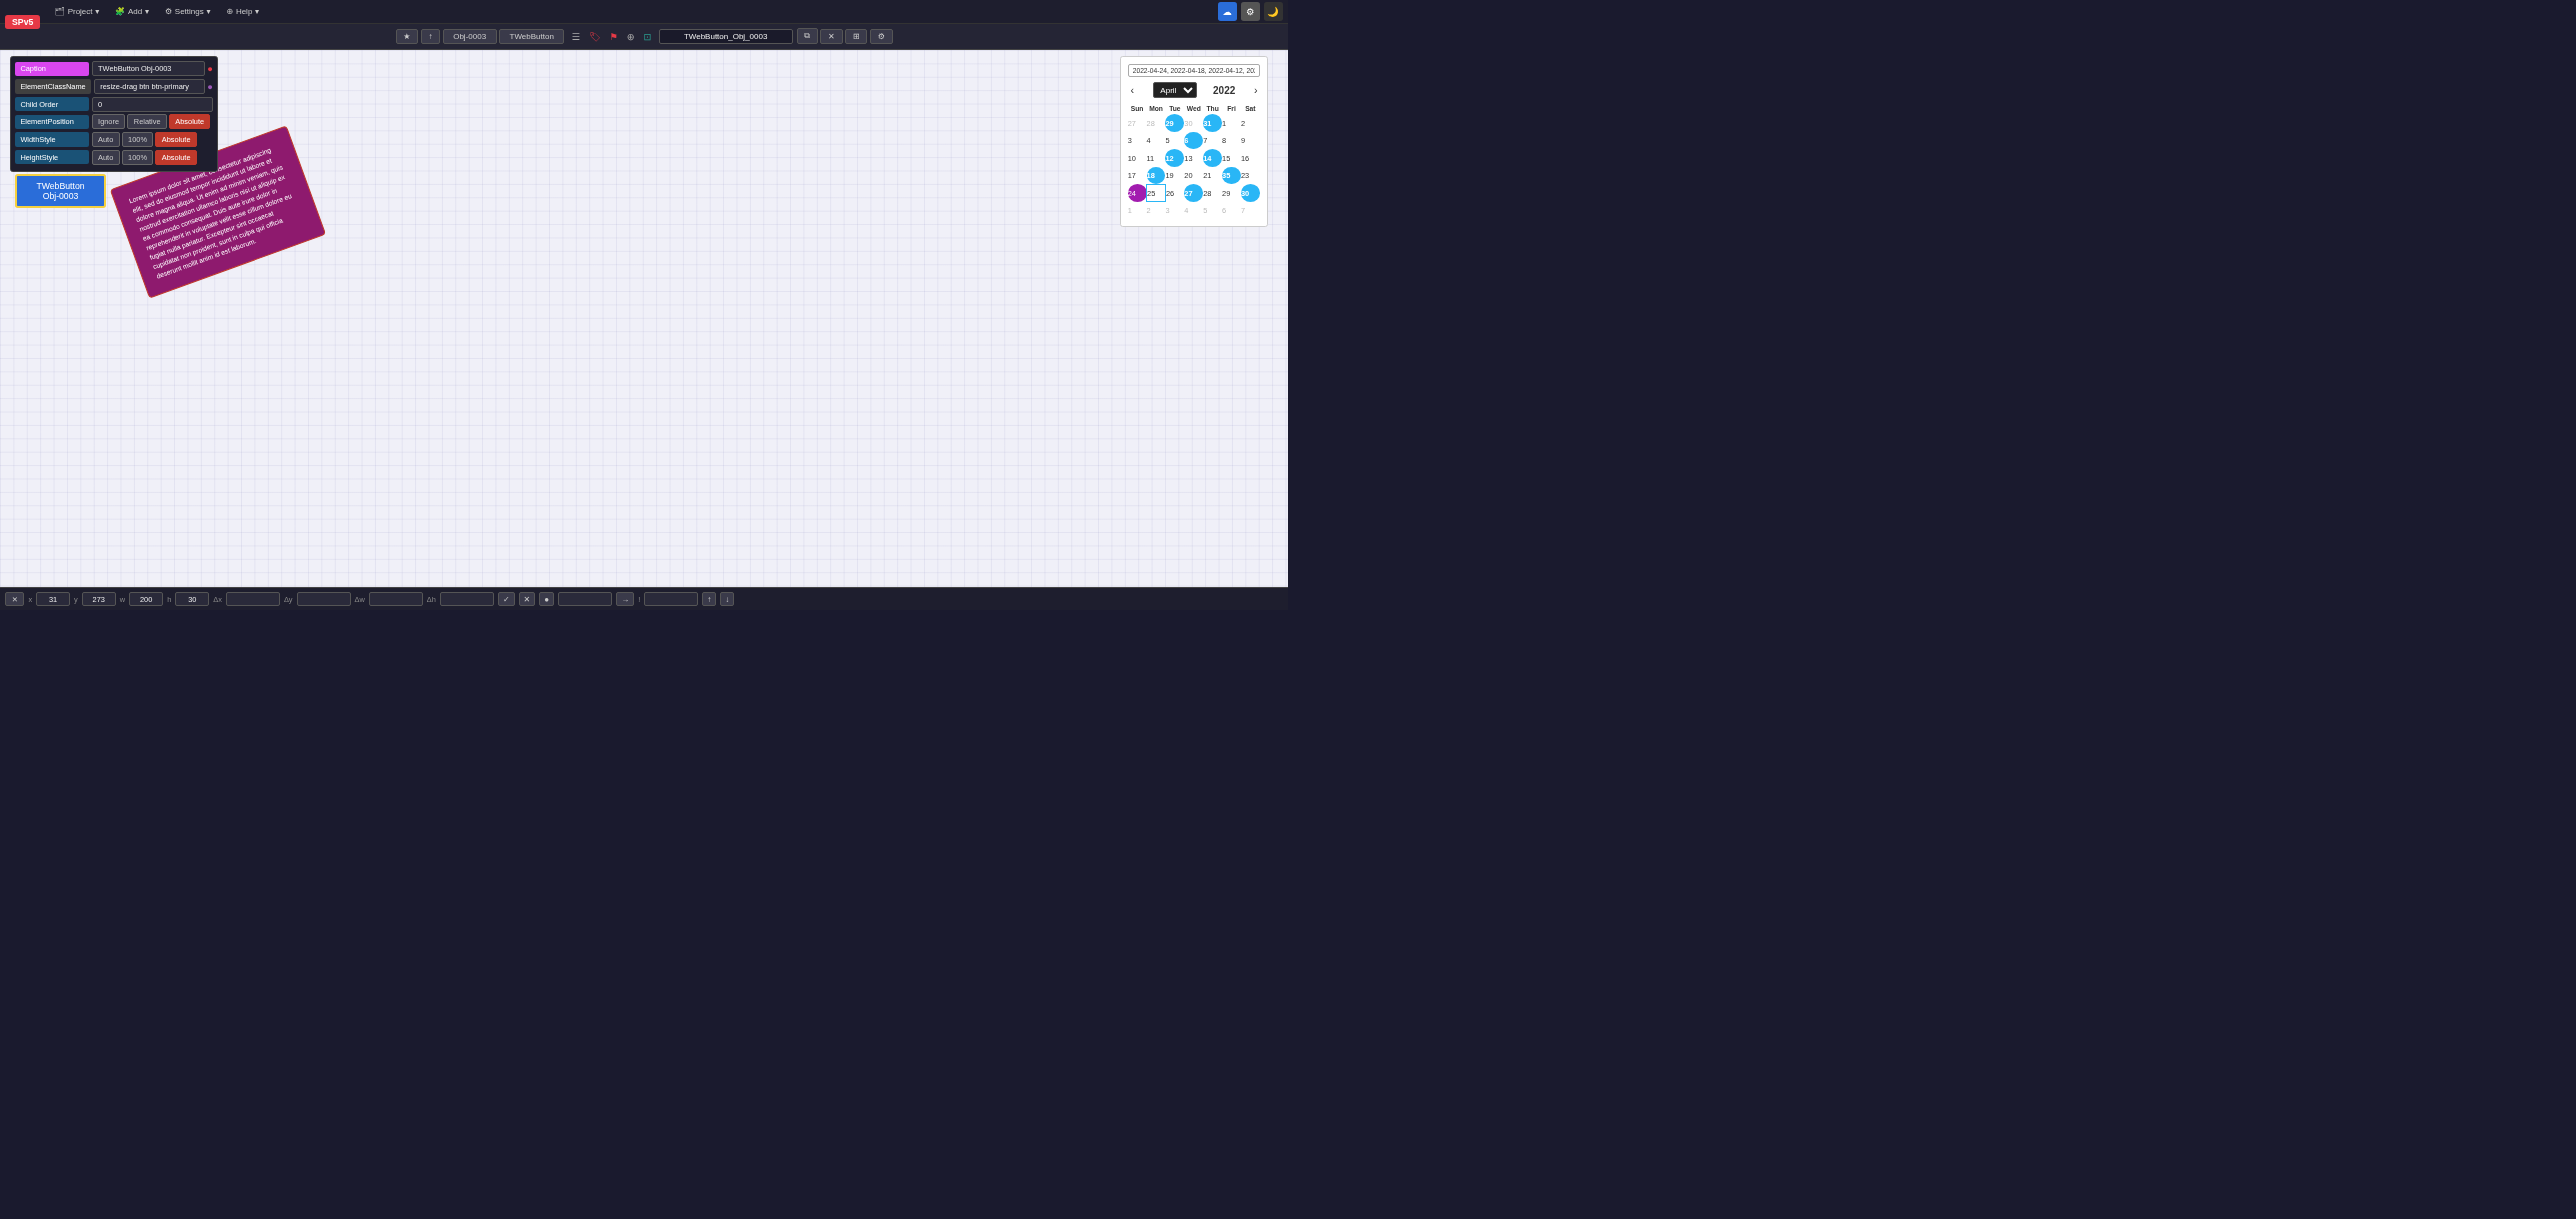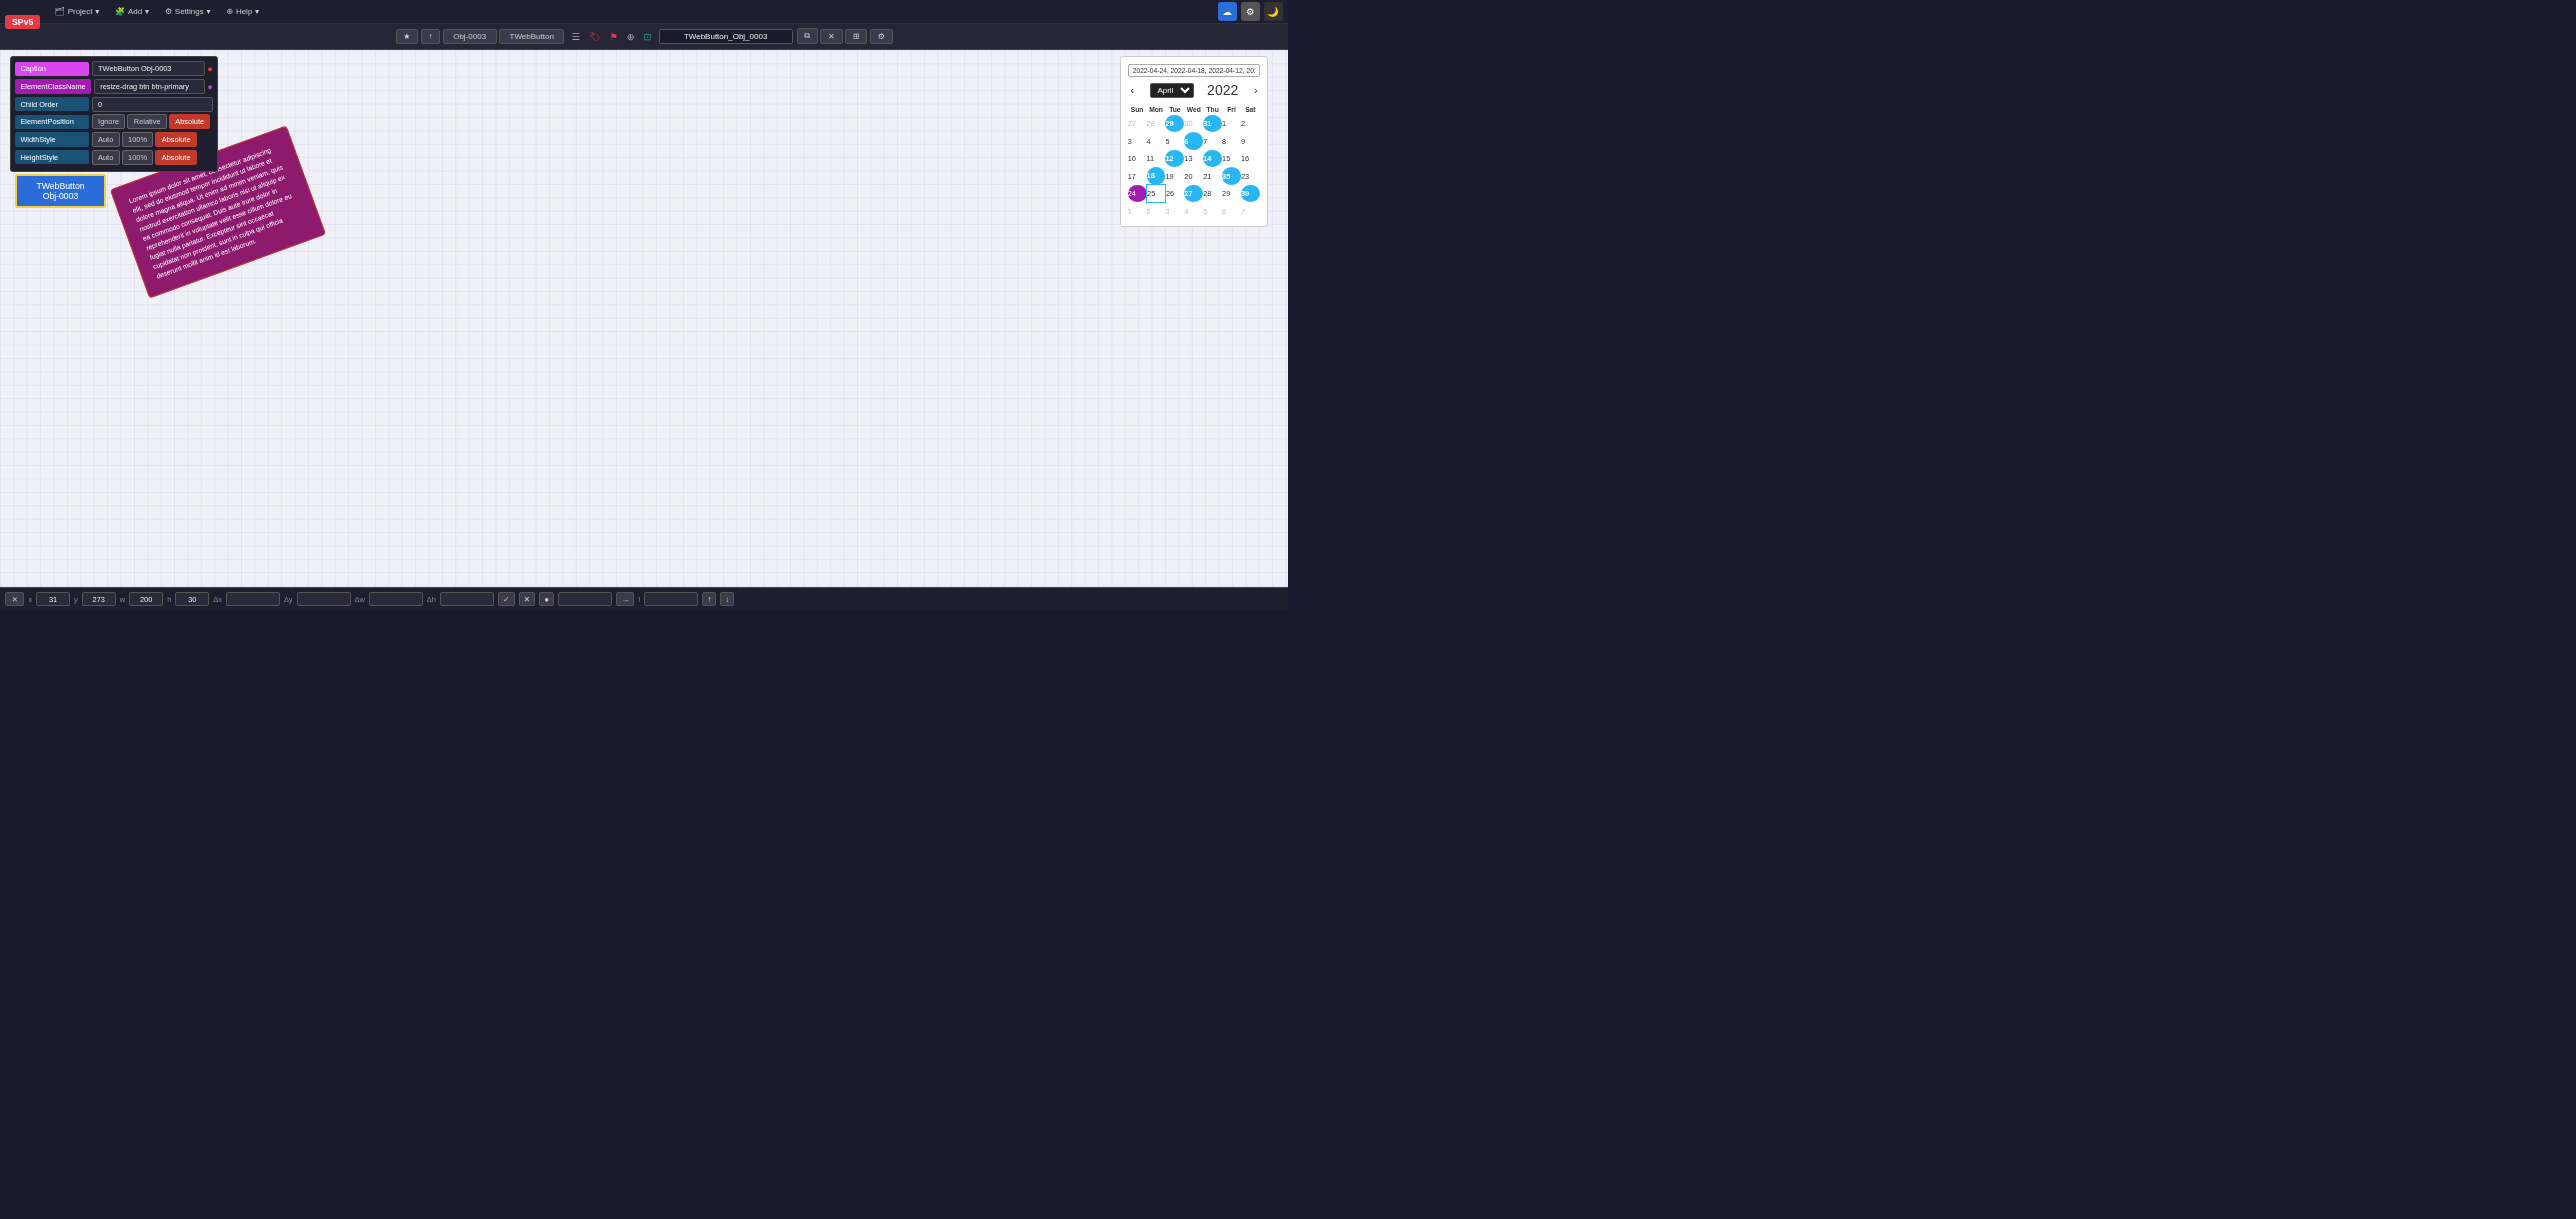--- a/index.html
+++ b/index.html
@@ -155,21 +155,21 @@
     .prop-label {
       background: #555;
       color: #fff;
       font-size: 7.4px;
       padding: 2.7px 5.4px;
       border-radius: 2px;
       min-width: 74px;
       text-align: left;
     }
     .prop-label.red { background: #d946ef; }
-    .prop-label.purple { background: #a21caf; }
+    .prop-label.purple { background: #404040; }
     .prop-label.blue { background: #1a5276; }
     .prop-value {
       background: #2a2a3a;
       border: 0.7px solid #555;
       color: #eee;
       font-size: 7.4px;
       padding: 2px 5.4px;
       border-radius: 2px;
       flex: 1;
     }
@@ -267,22 +267,22 @@
     }
     .cal-month-select {
       background: #222;
       color: #fff;
       border: 0.7px solid #555;
       border-radius: 2px;
       font-size: 8px;
       padding: 1.3px 2.7px;
     }
     .cal-year {
-      font-size: 14px;
-      font-weight: normal;
+      font-size: 10px;
+      font-weight: bold;
       color: #333;
     }
     .cal-grid {
       width: 100%;
       border-collapse: collapse;
     }
     .cal-grid th {
       font-size: 6.7px;
       color: #333;
       font-weight: bold;

